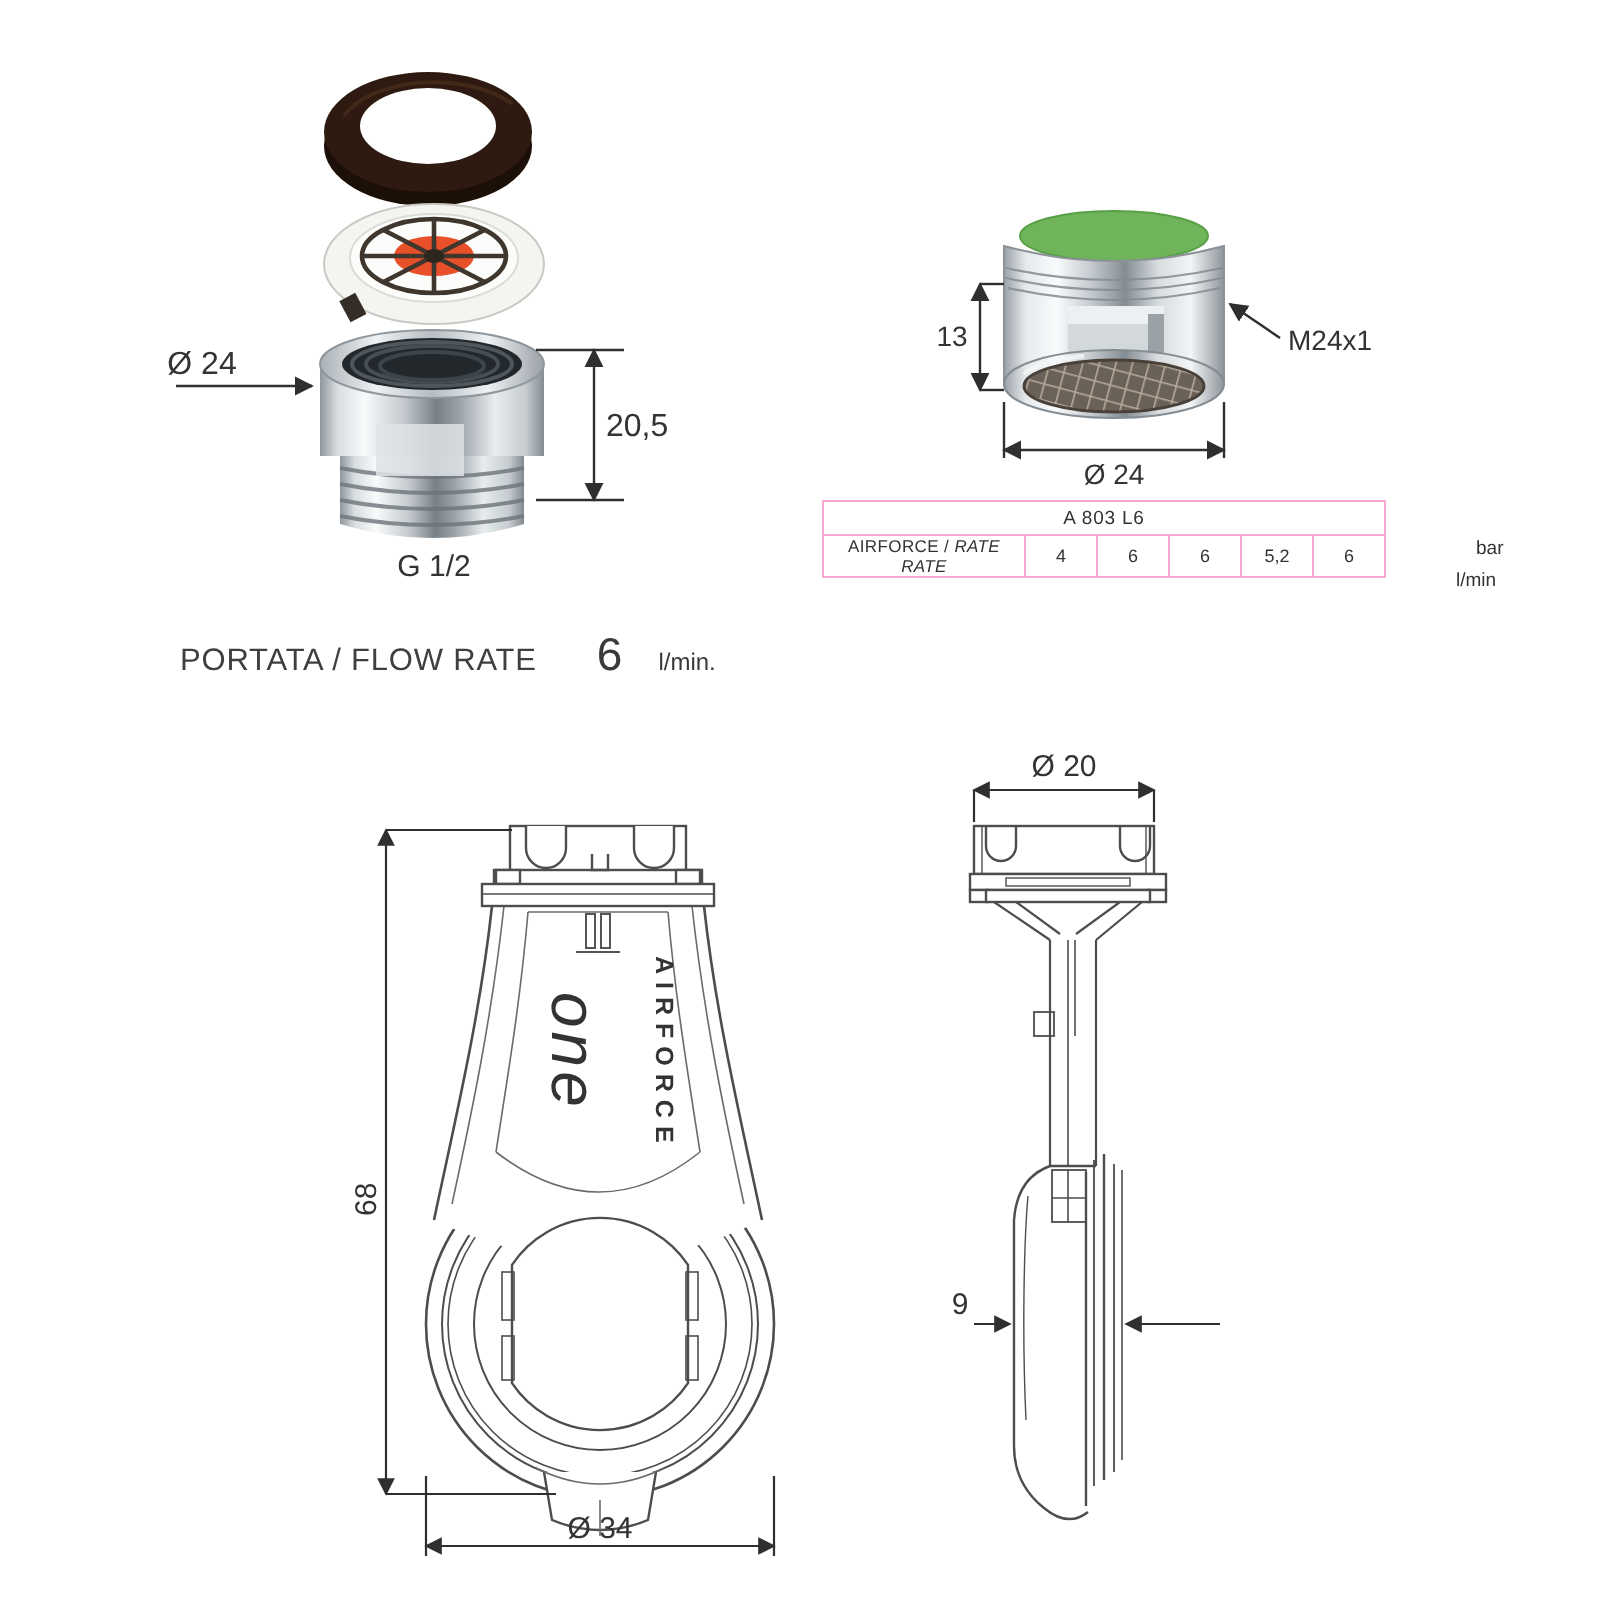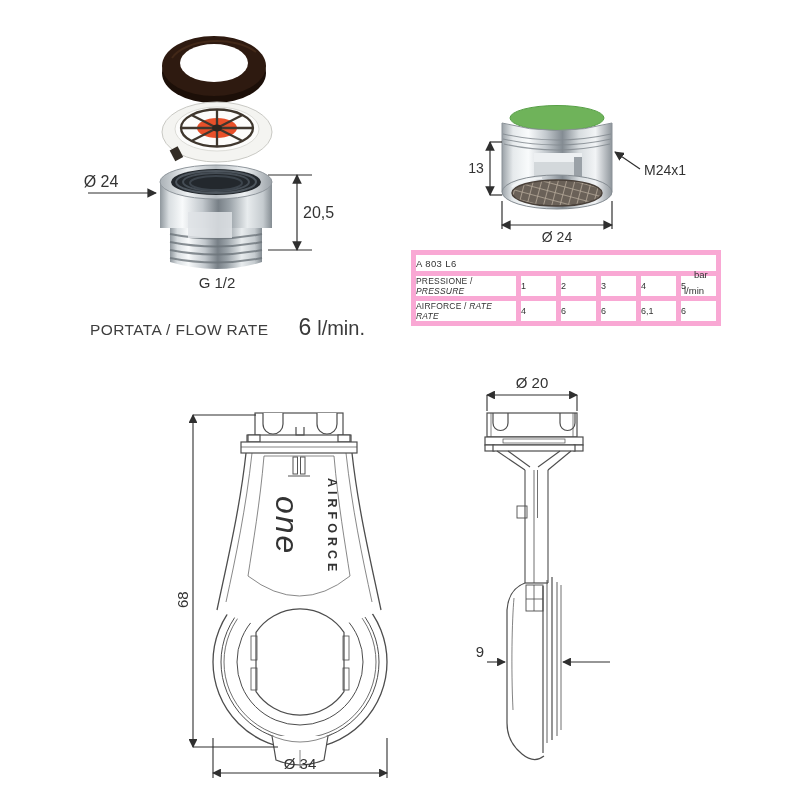--- a/index.html
+++ b/index.html
@@ -3,32 +3,32 @@
 <meta charset="utf-8">
 <style>
   html,body{margin:0;padding:0;background:#fff;}
   .page{position:relative;width:800px;height:800px;background:#ffffff;overflow:hidden;
         font-family:"Liberation Sans",sans-serif;color:#3d3d3d;padding-left:26px;}
   .abs{position:absolute;}
   svg text{font-family:"Liberation Sans",sans-serif;fill:#333;}
   
   .spec-table{position:absolute;left:411px;top:250px;}
   .spec-table table{border-collapse:collapse;table-layout:fixed;}
-  .spec-table td{border:5px solid #f9a8d4;text-align:left;vertical-align:middle;
+  .spec-table td{border:1px solid #f9a8d4;text-align:center;vertical-align:middle;
                  font-size:9px;color:#333;padding:0;background:#fff;}
   .spec-table .hdr td{height:16px;font-size:9.5px;letter-spacing:.4px;}
   .spec-table .lbl{width:100px;font-size:8.5px;letter-spacing:.2px;height:15px;}
   .spec-table .lbl i{font-style:italic;}
   .spec-table .val{width:35px;font-size:9px;}
-  .unit{position:absolute;font-size:9.5px;color:#333;}
+  .unit{position:absolute;font-size:9.5px;color:#333;margin-left:44px;}
   
   .flow-summary{position:absolute;left:90px;top:314px;display:flex;align-items:baseline;}
   .fs-label{font-size:15.5px;letter-spacing:.4px;color:#3f3f3f;}
   .fs-value{font-size:23px;margin-left:30px;color:#3a3a3a;}
-  .fs-unit{font-size:20px;margin-left:6px;color:#3a3a3a;}
+  .fs-unit{font-size:12px;margin-left:18px;color:#3a3a3a;}
 </style>
 </head>
 <body>
 
 <div class="page">
 
   <svg class="abs" style="left:60px;top:20px" width="300" height="285" viewBox="0 0 300 285">
     <defs>
       <linearGradient id="chromeBody" x1="0" y1="0" x2="1" y2="0">
         <stop offset="0" stop-color="#8f979d"></stop>
@@ -158,33 +158,25 @@
     <text x="204" y="80" font-size="14">M24x1</text>
   </svg>
 
   <div class="spec-table">
     <table>
       <tbody>
           <tr class="hdr">
         <td colspan="6">A 803 L6</td>
       </tr>
       <tr>
-        <td class="lbl"><span>PRESSIONE /</span> <i>PRESSURE</i></td>
-        <td class="val">1</td>
-        <td class="val">2</td>
-        <td class="val">3</td>
-        <td class="val">4</td>
-        <td class="val">5</td>
-      </tr>
-      <tr>
         <td class="lbl"><span>AIRFORCE /</span> <i>RATE RATE</i></td>
         <td class="val">4</td>
         <td class="val">6</td>
         <td class="val">6</td>
-        <td class="val">6,1</td>
+        <td class="val">5,2</td>
         <td class="val">6</td>
       </tr>
     </tbody>
       </table>
   </div>
   <span class="unit" style="left:694px;top:269px">bar</span>
   <span class="unit" style="left:684px;top:285px">l/min</span>
 
   <div class="flow-summary">
     <span class="fs-label">PORTATA / FLOW RATE</span>

